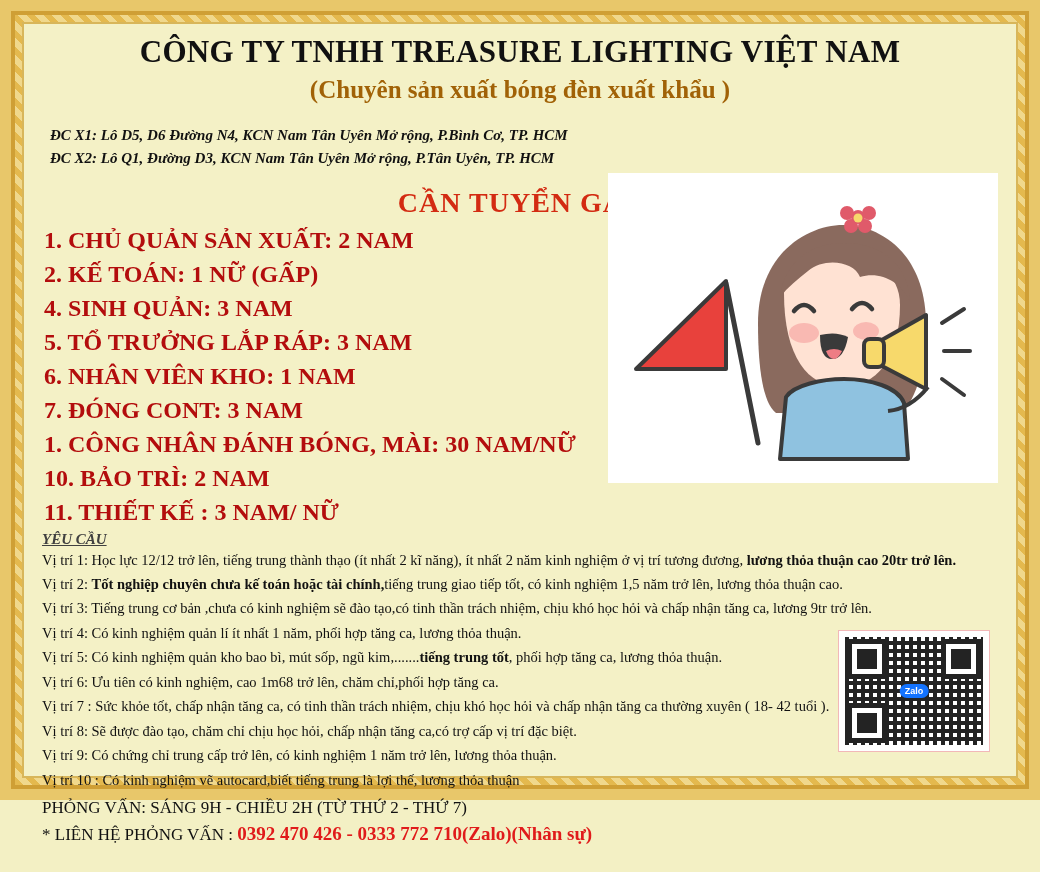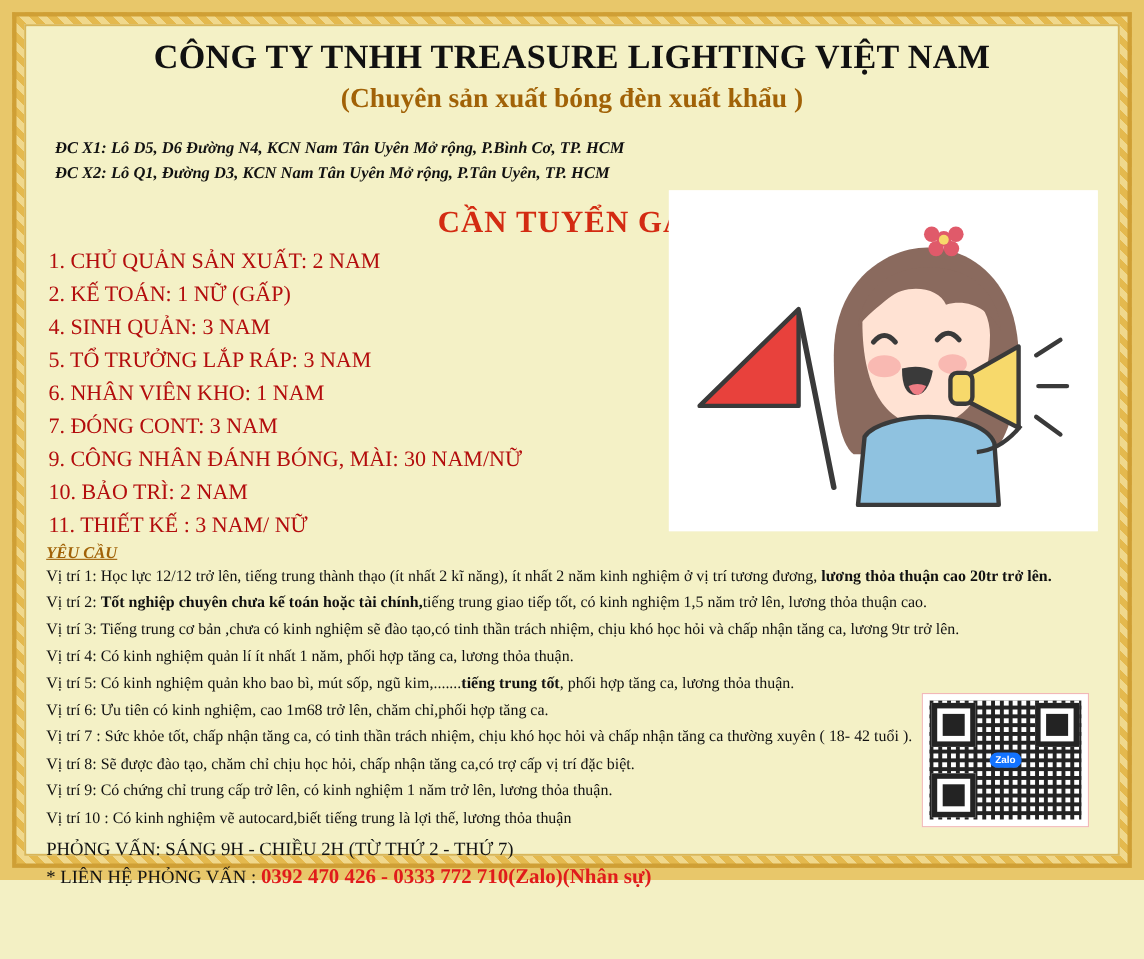--- a/index.html
+++ b/index.html
@@ -86,41 +86,41 @@
   }
   .mid-wrap {
     position: relative;
   }
   .jobs {
     width: 560px;
     margin-top: 4px;
   }
   .job {
     color: #b30d0d;
-    font-size: 20px;
-    font-weight: normal;
+    font-size: 24px;
+    font-weight: bold;
     line-height: 1.0;
     padding: 5px 0 5px 2px;
     white-space: nowrap;
   }
   .illustration {
     position: absolute;
     right: 0;
     top: -14px;
     width: 390px;
     height: 310px;
     background: #ffffff;
   }
   .req-title {
     font-size: 15px;
     font-weight: bold;
     font-style: italic;
     text-decoration: underline;
     margin-top: 2px;
-    color: #a16207;
+    color: #404040;
   }
   .req {
     font-size: 14.5px;
     line-height: 1.62;
     color: #111;
     margin-top: 1px;
   }
   .req b { font-weight: bold; }
   .interview {
     font-size: 17px;
@@ -254,21 +254,21 @@
         </svg>
       </div>
 
       <div class="jobs">
         <div class="job">1. CHỦ QUẢN SẢN XUẤT:  2 NAM</div>
         <div class="job">2. KẾ TOÁN: 1 NỮ (GẤP)</div>
         <div class="job">4. SINH QUẢN: 3 NAM</div>
         <div class="job">5. TỔ TRƯỞNG LẮP RÁP: 3 NAM</div>
         <div class="job">6. NHÂN VIÊN KHO: 1 NAM</div>
         <div class="job">7. ĐÓNG CONT: 3 NAM</div>
-        <div class="job">9. CÔNG NHÂN ĐÁNH BÓNG, MÀI: 30 NAM/NỮ</div>
+        <div class="job">1. CÔNG NHÂN ĐÁNH BÓNG, MÀI: 30 NAM/NỮ</div>
         <div class="job">10. BẢO TRÌ: 2 NAM</div>
         <div class="job">11. THIẾT KẾ : 3 NAM/ NỮ</div>
       </div>
     </div>
 
     <div class="req-title">YÊU CẦU</div>
 
     <div>
       <div class="req">
         <span>Vị trí 1: Học lực 12/12 trở lên, tiếng trung thành thạo (ít nhất 2 kĩ năng), ít nhất 2 năm kinh nghiệm ở vị trí tương đương, </span><b>lương thỏa thuận cao 20tr trở lên.</b><span></span>

